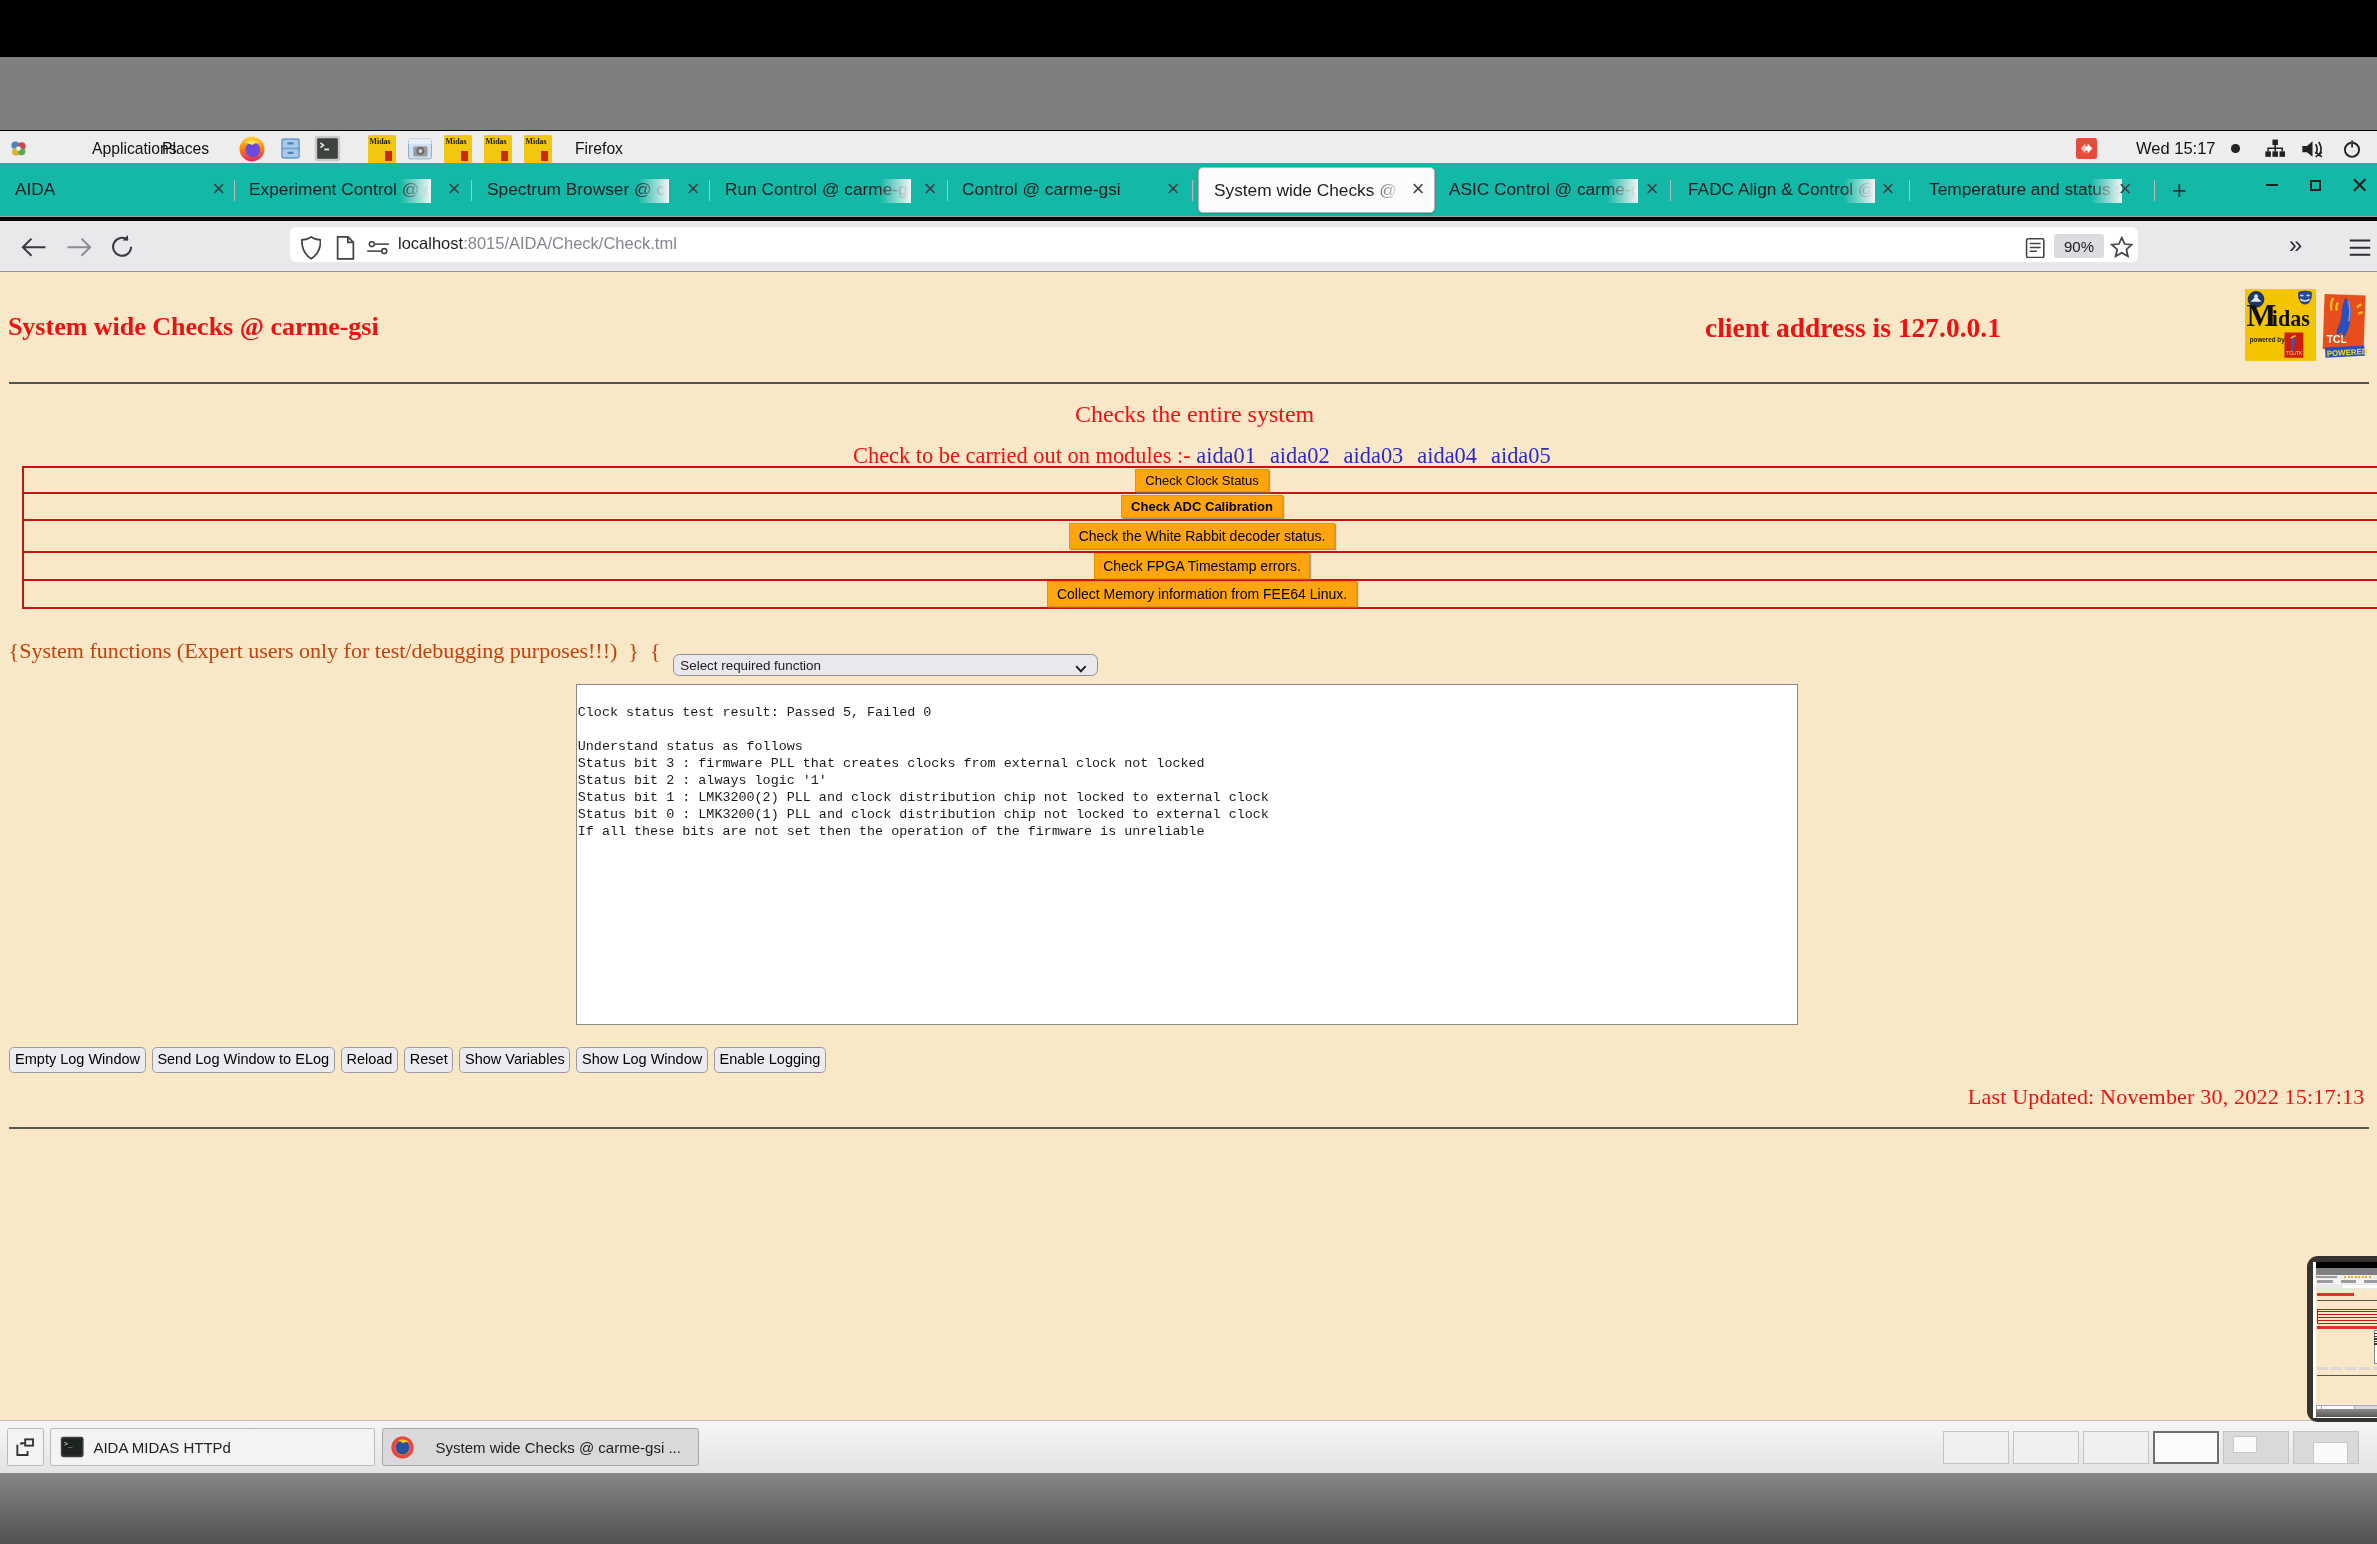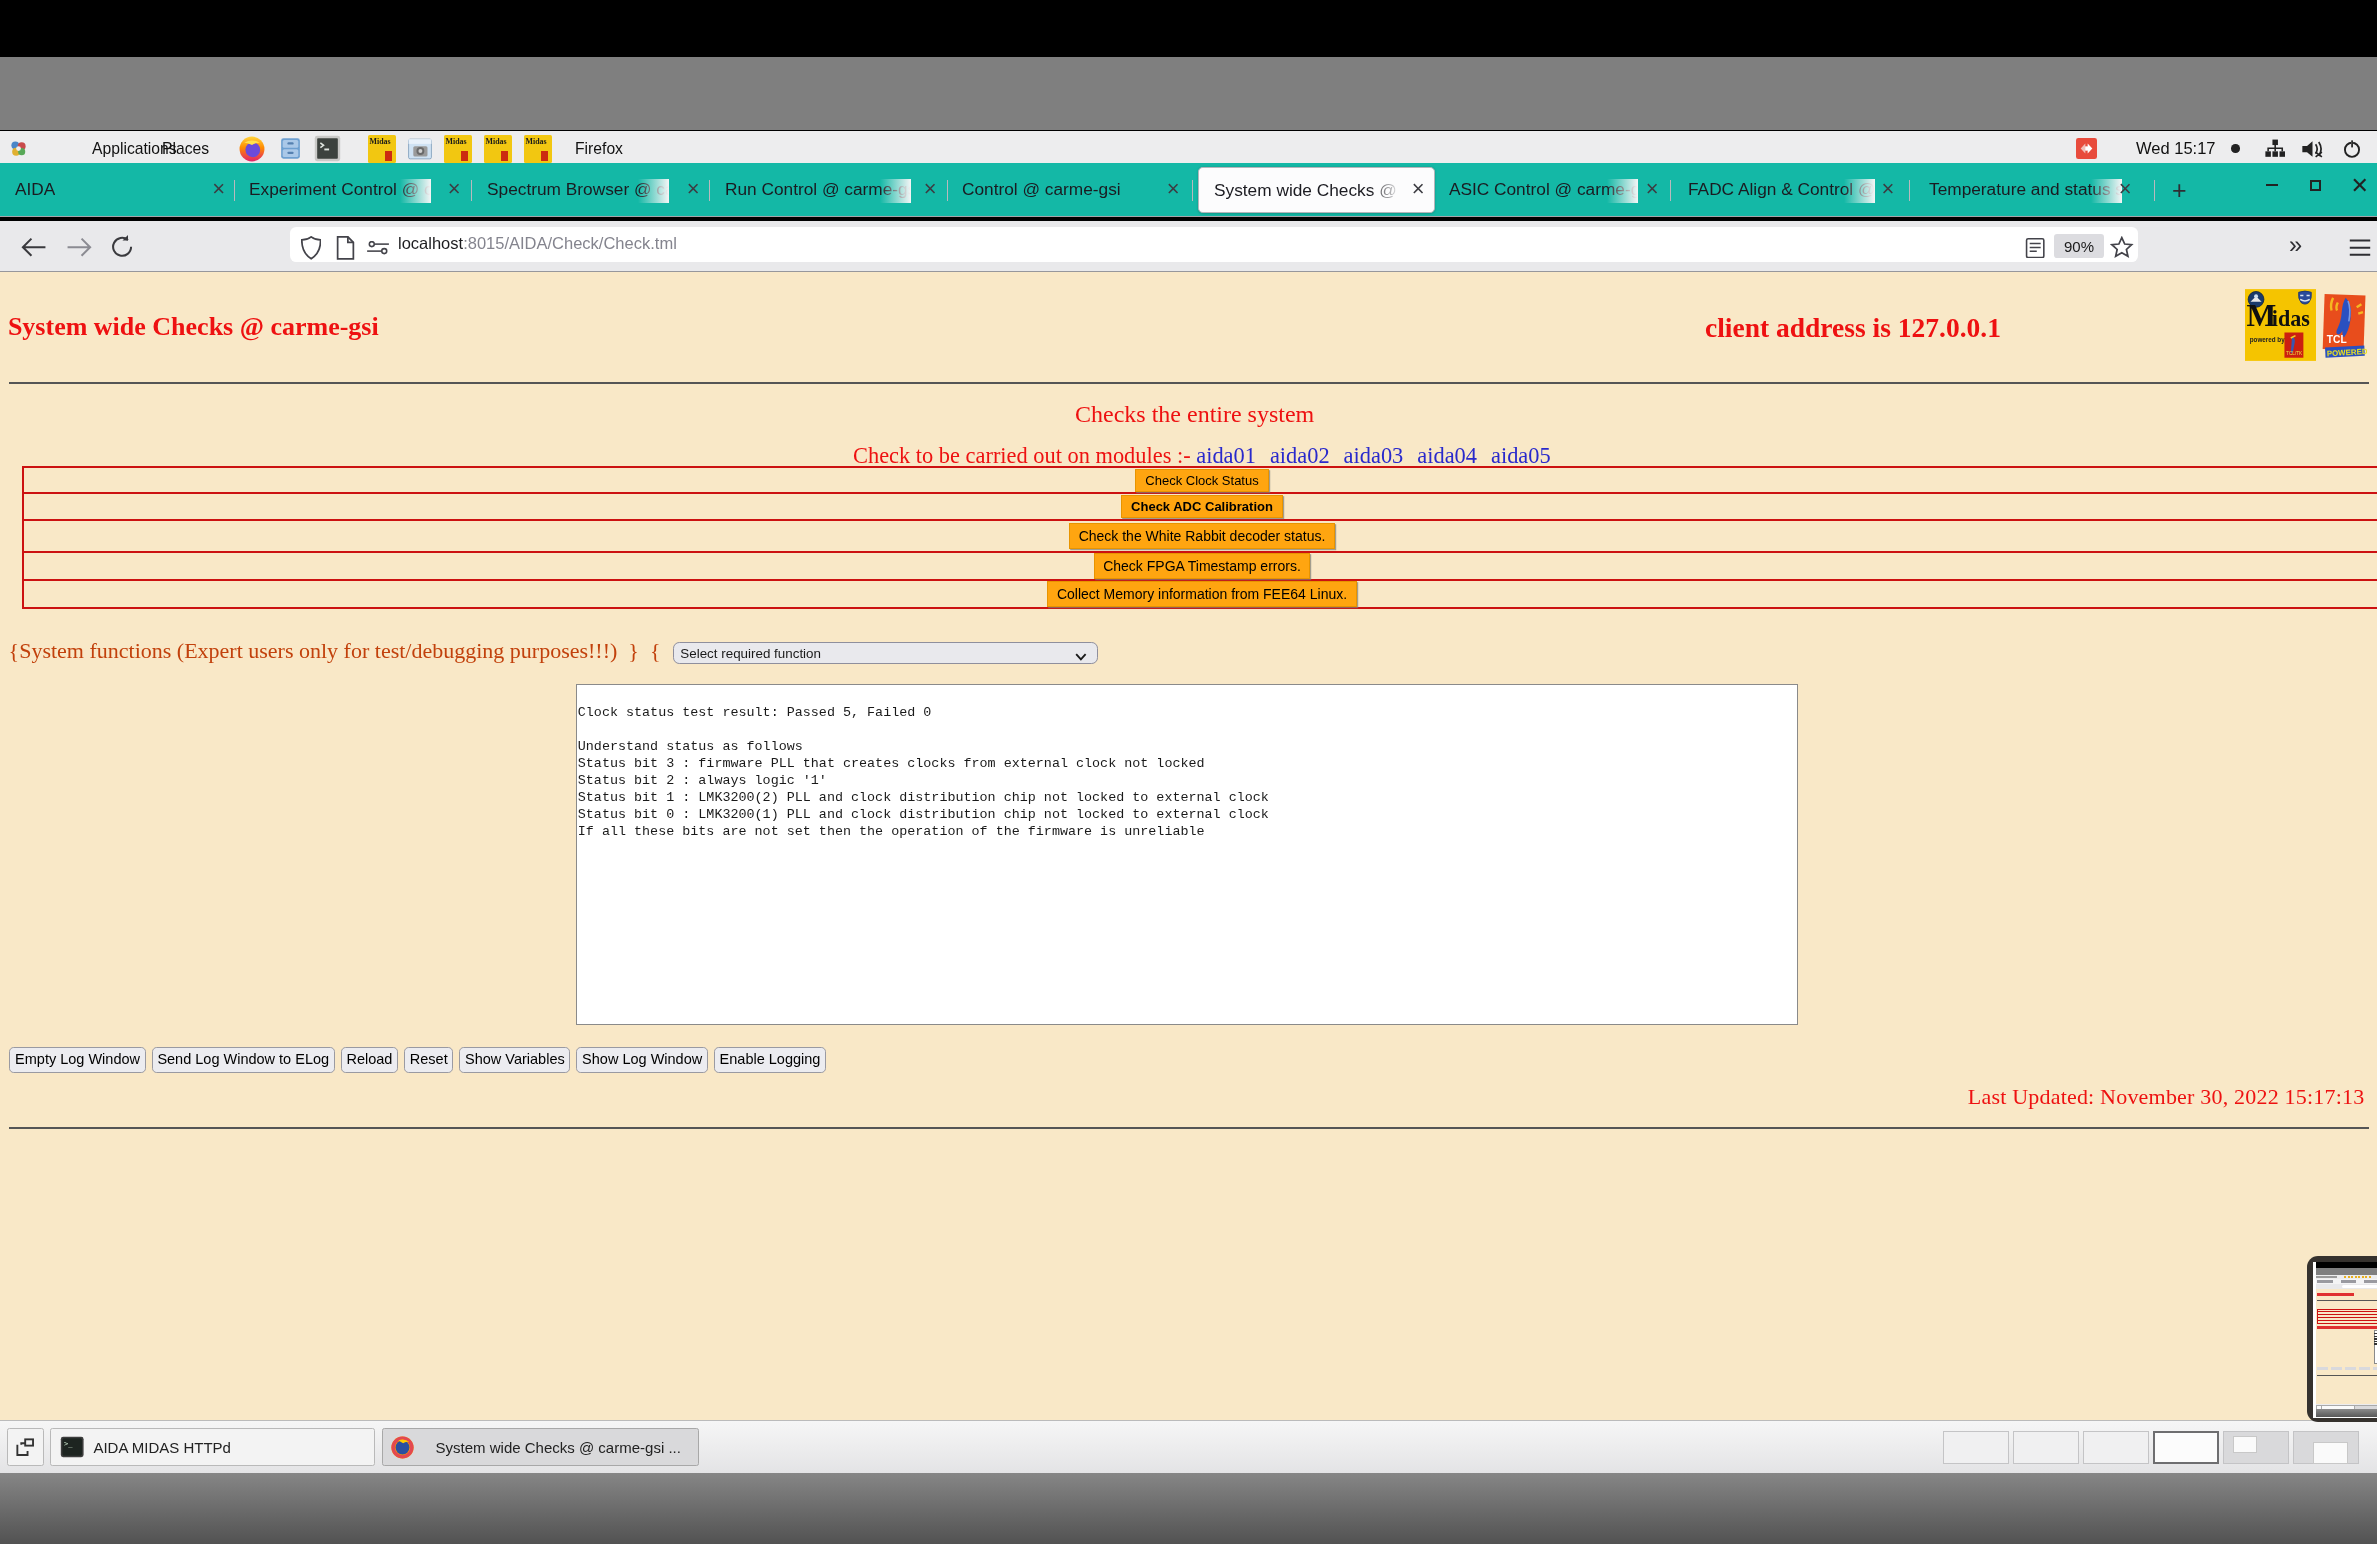--- a/index.html
+++ b/index.html
@@ -54,21 +54,21 @@
   .hr1{position:absolute;left:8.6px;top:110px;width:2360px;height:0;border-top:2.4px solid #555;}
   .cline{position:absolute;left:1075px;top:129px;font-family:"Liberation Serif",serif;font-size:24px;color:#ee1111;white-space:nowrap;}
   .cline2{position:absolute;left:853px;top:171px;font-family:"Liberation Serif",serif;font-size:22.4px;color:#ee1111;white-space:nowrap;}
   .cline2 a{color:#2929cc;text-decoration:none;} .lgap{display:inline-block;width:14px;}
   table.checks{position:absolute;left:22px;top:194px;width:2360px;border-collapse:collapse;}
   table.checks td{border:2.4px solid #cc1111;text-align:center;padding:0;}
   .obtn{display:inline-block;background:#ffa510;border:0.8px solid #e89400;box-shadow:1.2px 1.2px 0 rgba(125,125,118,.7);color:#000;font-family:"Liberation Sans",sans-serif;}
   .obtn.small{font-size:13px;padding:3.1px 9.4px;}
   .obtn.big{font-size:14px;padding:3.9px 8.6px;}
   .sysfun{position:absolute;left:8.6px;top:366px;font-family:"Liberation Serif",serif;font-size:22px;color:#c2410c;}
-  .selectbox{position:absolute;left:673px;top:370px;width:425px;height:22px;background:#e9e9ed;border:0.8px solid #8f8f9d;border-radius:6.3px;font-size:13.4px;color:#1a1a1a;display:flex;align-items:center;padding-left:6.3px;box-sizing:border-box;}
+  .selectbox{position:absolute;left:673px;top:382px;width:425px;height:22px;background:#e9e9ed;border:0.8px solid #8f8f9d;border-radius:6.3px;font-size:13.4px;color:#1a1a1a;display:flex;align-items:center;padding-left:6.3px;box-sizing:border-box;}
   .selectbox .chev{position:absolute;right:10.2px;top:6.3px;}
   .ta{position:absolute;left:576px;top:412px;width:1222px;height:341px;background:#fff;border:0.8px solid #8a8a8a;box-sizing:border-box;font-family:"Liberation Mono",monospace;font-size:13.4px;line-height:17px;color:#1a1a1a;padding:2.4px 0.8px;white-space:pre;}
   .btnrow{position:absolute;left:9.4px;top:775px;}
   .fbtn{display:inline-block;background:#ececf0;border:0.8px solid #9a9aa2;border-radius:4.7px;font-size:14.5px;color:#000;padding:3.1px 4.7px 4.7px;margin-right:6px;}
   .lastu{position:absolute;right:12.6px;top:812px;font-family:"Liberation Serif",serif;font-size:22px;letter-spacing:0.2px;color:#ee1111;}
   .hr2{position:absolute;left:8.6px;top:855px;width:2360px;height:0;border-top:2.4px solid #555;}
   .midaslogo{position:absolute;left:2245px;top:17.3px;}
   .tcllogo{position:absolute;left:2322px;top:18px;}
 </style>
 </head>

